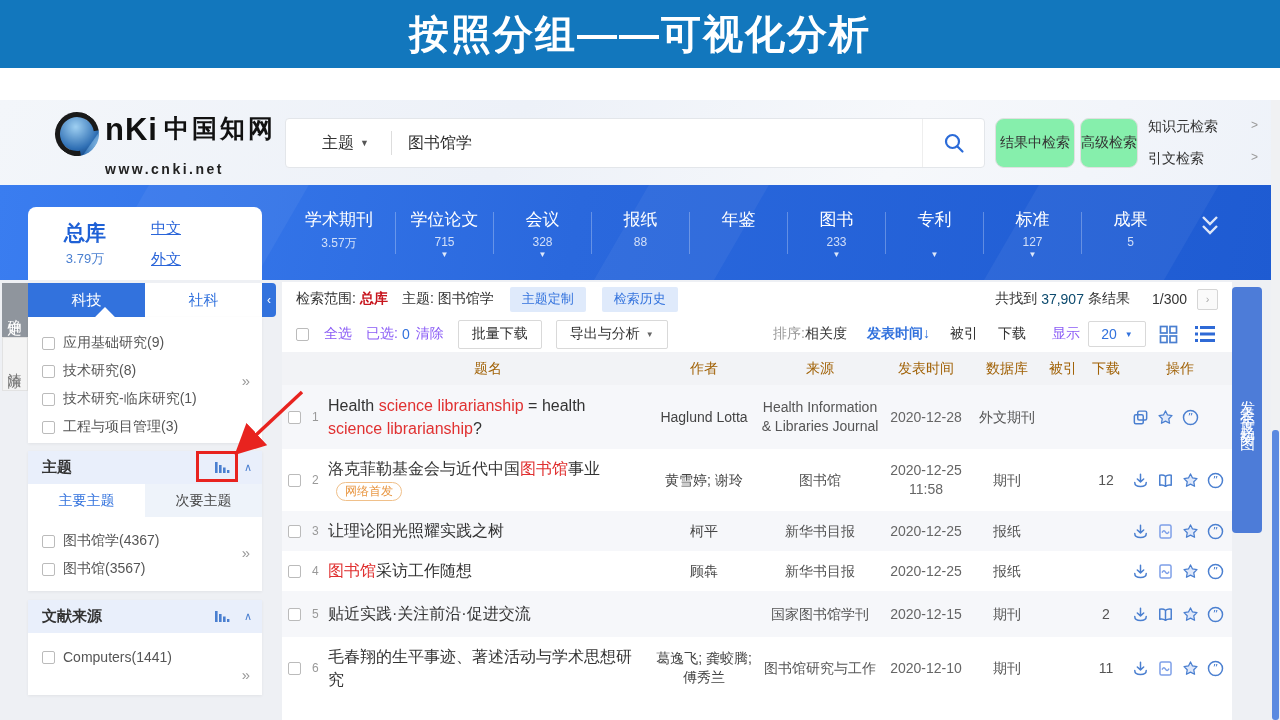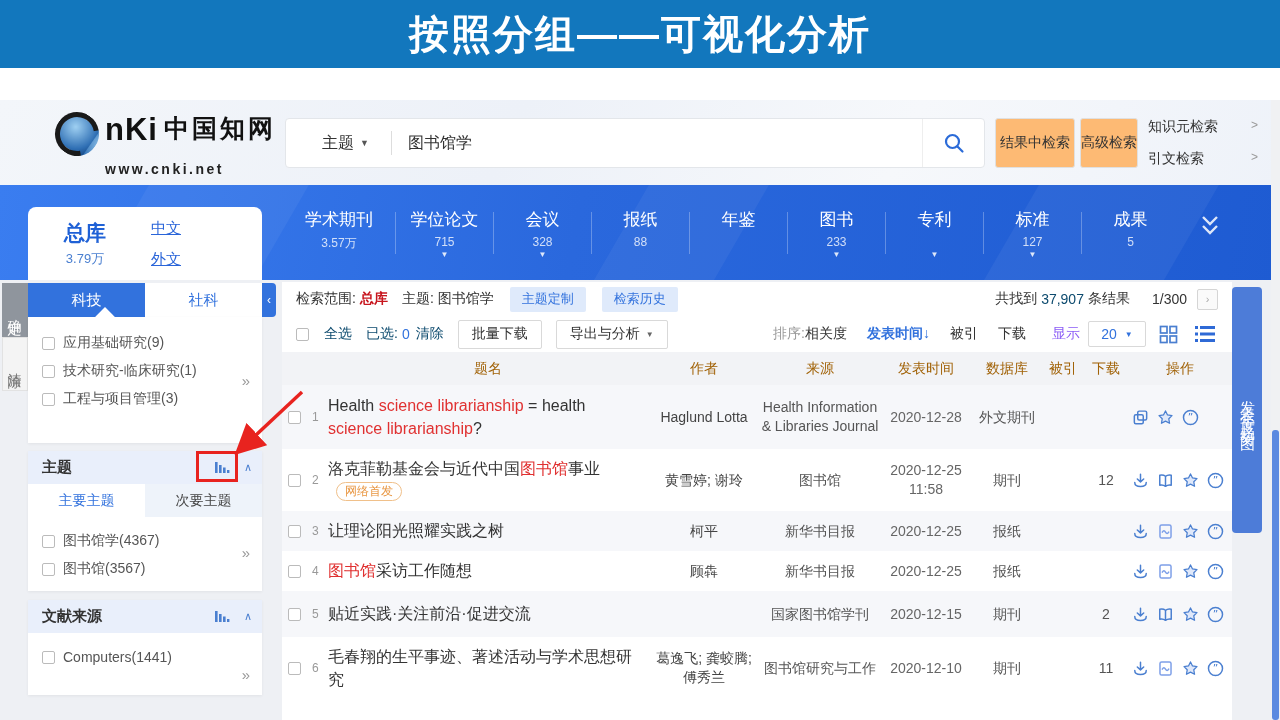--- a/index.html
+++ b/index.html
@@ -30,22 +30,22 @@
     border:1px solid #e3e6ea; border-radius:4px; display:flex; align-items:center; }
   .field-select { display:flex; align-items:center; padding:0 22px 0 36px; cursor:pointer;
     font-size:16px; color:#333; }
   .field-caret { font-size:9px; color:#555; margin-left:6px; }
   .v-divider { width:1px; height:24px; background:#ddd; }
   #search-input { flex:1; border:none; outline:none; font-size:16px; color:#333;
     padding:0 16px; background:transparent; font-family:inherit; }
   #search-btn { width:62px; height:48px; border-left:1px solid #eee; display:flex;
     align-items:center; justify-content:center; cursor:pointer; }
 
-  .hdr-btn { top:118px; height:50px; background:#fdba74; border:1px solid #e0e0e0;
-    border-radius:3px; font-size:14px; color:#333; display:flex; align-items:center;
+  .hdr-btn { top:118px; height:50px; background:#86efac; border:1px solid #e0e0e0;
+    border-radius:9px; font-size:14px; color:#333; display:flex; align-items:center;
     justify-content:center; cursor:pointer; }
   #btn-in-results { left:995px; width:80px; }
   #btn-advanced  { left:1080px; width:58px; }
   #hdr-links { left:1148px; top:118px; width:110px; height:50px; display:flex;
     flex-direction:column; justify-content:space-between; }
   .hdr-link { font-size:14px; color:#333; cursor:pointer; display:flex; justify-content:space-between; }
   .hdr-link .gt { color:#999; font-size:12px; }
 
   
   #nav { left:0; top:185px; width:1280px; height:95px;
@@ -129,21 +129,21 @@
   .pill { height:25px; padding:0 12px; background:#dfeafb; color:#3272dd; font-size:13px;
     display:flex; align-items:center; border-radius:2px; margin-left:16px; cursor:pointer; }
   .crumb-right { margin-left:auto; display:flex; align-items:center; }
   .found-num { color:#0c4a6e; margin:0 4px; }
   .page-ind { margin:0 10px 0 22px; }
   #page-next { width:21px; height:21px; border:1px solid #d5d5d5; background:#fafafa; color:#aaa;
     font-size:11px; display:flex; align-items:center; justify-content:center; border-radius:2px;
     cursor:pointer; }
 
   #tool-row { display:flex; align-items:center; height:36px; padding:0 14px; }
-  .tool-t { font-size:14px; color:#0c4a6e; }
+  .tool-t { font-size:14px; color:#8b5cf6; }
   .sel-zero { color:#3272dd; margin:0 6px 0 4px; }
   .tool-btn { height:29px; border:1px solid #d9d9d9; background:#fff; border-radius:2px;
     font-size:14px; color:#333; padding:0 13px; display:flex; align-items:center; gap:6px;
     margin-left:14px; cursor:pointer; }
   .tool-btn .caret { font-size:8px; color:#666; }
   .tool-right { margin-left:auto; display:flex; align-items:center; }
   .sort-label { font-size:14px; color:#999; margin-right:0; }
   #sort-list { display:flex; align-items:center; gap:20px; }
   .sort-item { font-size:14px; color:#333; cursor:pointer; }
   .sort-item.active { color:#3272dd; font-weight:700; }
@@ -318,20 +318,24 @@
   <div class="side-tab idle">社科</div>
 </div>
 <div id="collapse-handle" class="abs">‹</div>
 
 <div id="card-cat" class="abs side-card">
   <div class="notch"></div>
   <div id="cat-list">
       <div class="chk-row">
         <span class="chk-box"></span>
       <span class="chk-label">应用基础研究(9)</span>
+      </div>
+      <div class="chk-row">
+        <span class="chk-box"></span>
+      <span class="chk-label">技术研究(8)</span>
       </div>
       <div class="chk-row">
         <span class="chk-box"></span>
       <span class="chk-label">技术研究-临床研究(1)</span>
       </div>
       <div class="chk-row">
         <span class="chk-box"></span>
       <span class="chk-label">工程与项目管理(3)</span>
       </div>
     </div>

